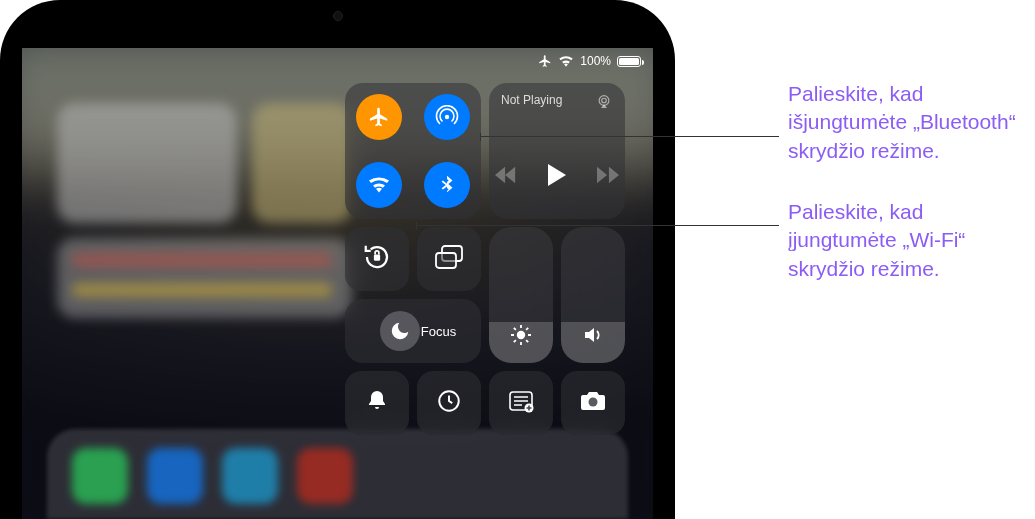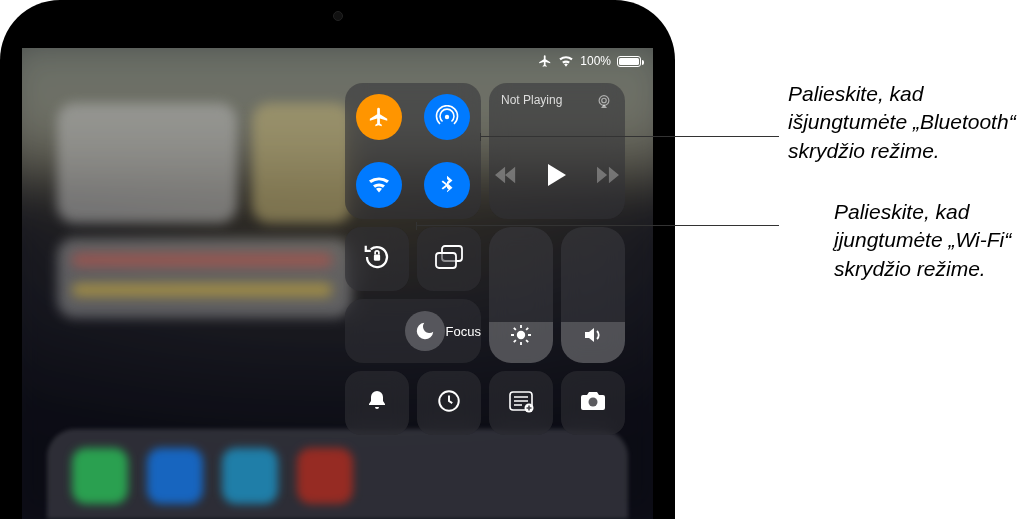--- a/index.html
+++ b/index.html
@@ -147,21 +147,21 @@
   }
   .media-top { display:flex; justify-content:space-between; align-items:flex-start; font-size:12px; color:#ddd;}
   .media-ctrls {
     flex:1; display:flex; align-items:center; justify-content:center; gap:30px;
     color:#fff;
     margin-top:18px;
   }
   .media-ctrls .dim { color:rgba(255,255,255,0.3); }
 
   
-  .focus { justify-content:flex-end; padding-left:10px; gap:1px;}
+  .focus { justify-content:center; padding-left:10px; gap:1px;}
   .focus .circle { width:40px; height:40px; background:rgba(120,120,125,0.6);}
   .focus-label { font-size:13px; color:#fff; }
 
   
   .slider {
     background: rgba(60,60,65,0.55);
     flex-direction:column; justify-content:flex-end;
     padding-bottom:12px;
   }
   .slider-fill {
@@ -178,23 +178,22 @@
     position:absolute;
     left: 700px;
     top: 0;
     right:0;
     height:100%;
   }
   .callout {
     position:absolute;
     font-size:21px;
     line-height:1.35;
-    color:#000000;
+    color:#8b5cf6;
     max-width:330px;
-    font-style:italic;
   }
   
   .lead {
     position:absolute;
     height:1px;
     background:#333;
     z-index:50;
   }
   .lead::before{
     content:"";
@@ -395,14 +394,14 @@
     </div>
 
   </div>
 </div>
 
 <div class="lead" style="left:481px; top:136px; width:298px;"></div>
 <div class="lead" style="left:417px; top:225px; width:362px;"></div>
 
 <div class="callouts">
   <div class="callout" style="left:88px; top:80px;">Palieskite, kad išjungtumėte „Bluetooth“ skrydžio režime.</div>
-  <div class="callout" style="left:88px; top:198px;margin-left:46px;">Palieskite, kad įjungtumėte „Wi-Fi“ skrydžio režime.</div>
+  <div class="callout" style="left:88px; top:198px;">Palieskite, kad įjungtumėte „Wi-Fi“ skrydžio režime.</div>
 </div>
 
 </body></html>

